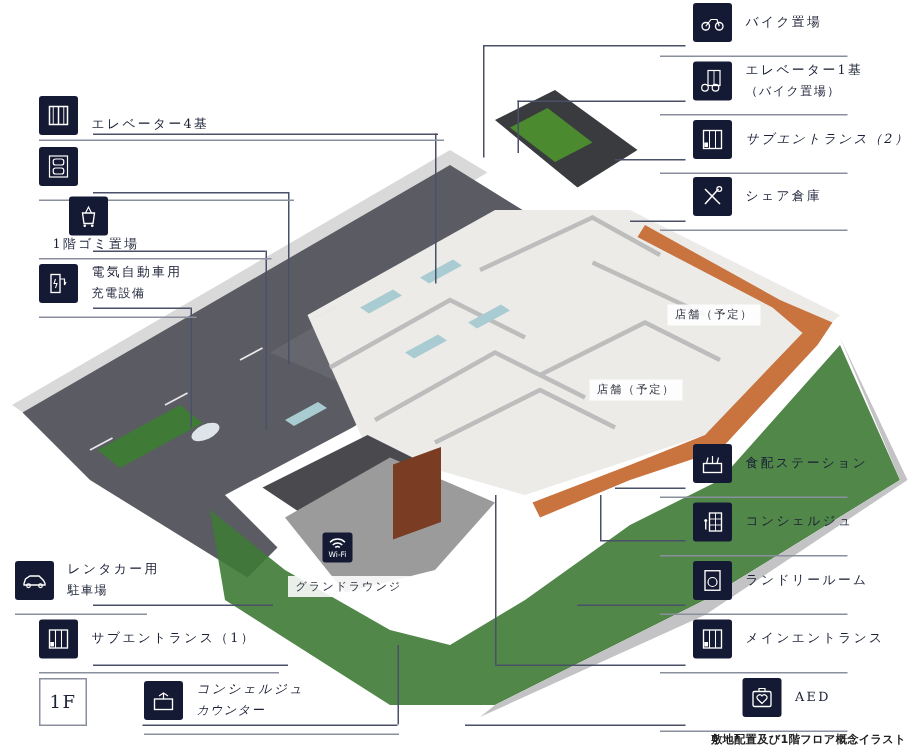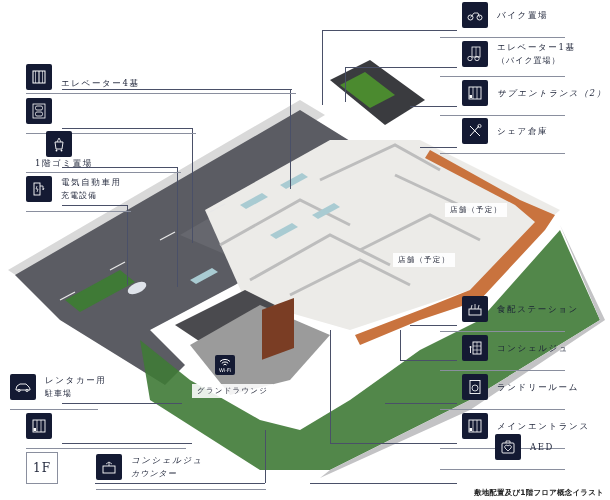--- a/index.html
+++ b/index.html
@@ -194,20 +194,21 @@
 </div>
 <div class="legend-item" style="left:26px;top:407px;">
   <div class="icon-box">
       <svg viewBox="0 0 18 18">
         <rect x="3" y="3" width="12" height="12" fill="none" stroke="#fff" stroke-width="0.9"></rect>
         <line x1="7" y1="3" x2="7" y2="15" stroke="#fff" stroke-width="0.7"></line>
         <line x1="11" y1="3" x2="11" y2="15" stroke="#fff" stroke-width="0.7"></line>
         <rect x="3.5" y="11" width="2.5" height="3" fill="#fff"></rect>
       </svg>
     </div>
+  <div class="legend-text"><span>サブエントランス（1）</span></div>
   <div class="rule" style="width:160px;"></div>
 </div>
 <div class="legend-item" style="left:96px;top:448px;font-style:italic;">
   <div class="icon-box">
       <svg viewBox="0 0 18 18">
         <rect x="3" y="8" width="12" height="7" fill="none" stroke="#fff" stroke-width="0.9"></rect>
         <line x1="9" y1="4" x2="9" y2="8" stroke="#fff" stroke-width="0.8"></line>
         <path d="M6 6 L9 4 L12 6" fill="none" stroke="#fff" stroke-width="0.7"></path>
       </svg>
     </div>
@@ -302,21 +303,21 @@
       <svg viewBox="0 0 18 18">
         <rect x="3" y="3" width="12" height="12" fill="none" stroke="#fff" stroke-width="0.9"></rect>
         <line x1="7" y1="3" x2="7" y2="15" stroke="#fff" stroke-width="0.7"></line>
         <line x1="11" y1="3" x2="11" y2="15" stroke="#fff" stroke-width="0.7"></line>
         <rect x="3.5" y="11" width="2.5" height="3" fill="#fff"></rect>
       </svg>
     </div>
   <div class="legend-text"><span>メインエントランス</span></div>
   <div class="rule" style="width:125px;left:-22px;"></div>
 </div>
-<div class="legend-item" style="left:462px;top:428px;padding-left:33px;">
+<div class="legend-item" style="left:462px;top:446px;padding-left:33px;">
   <div class="icon-box">
       <svg viewBox="0 0 18 18">
         <rect x="3" y="5" width="12" height="10" rx="1" fill="none" stroke="#fff" stroke-width="0.9"></rect>
         <path d="M7 5 L7 3 L11 3 L11 5" fill="none" stroke="#fff" stroke-width="0.8"></path>
         <path d="M9 13 L6 10 A1.6 1.6 0 0 1 9 8 A1.6 1.6 0 0 1 12 10 Z" fill="none" stroke="#fff" stroke-width="0.8"></path>
       </svg>
     </div>
   <div class="legend-text"><span>AED</span></div>
   <div class="rule" style="width:125px;left:-22px;"></div>
 </div>

